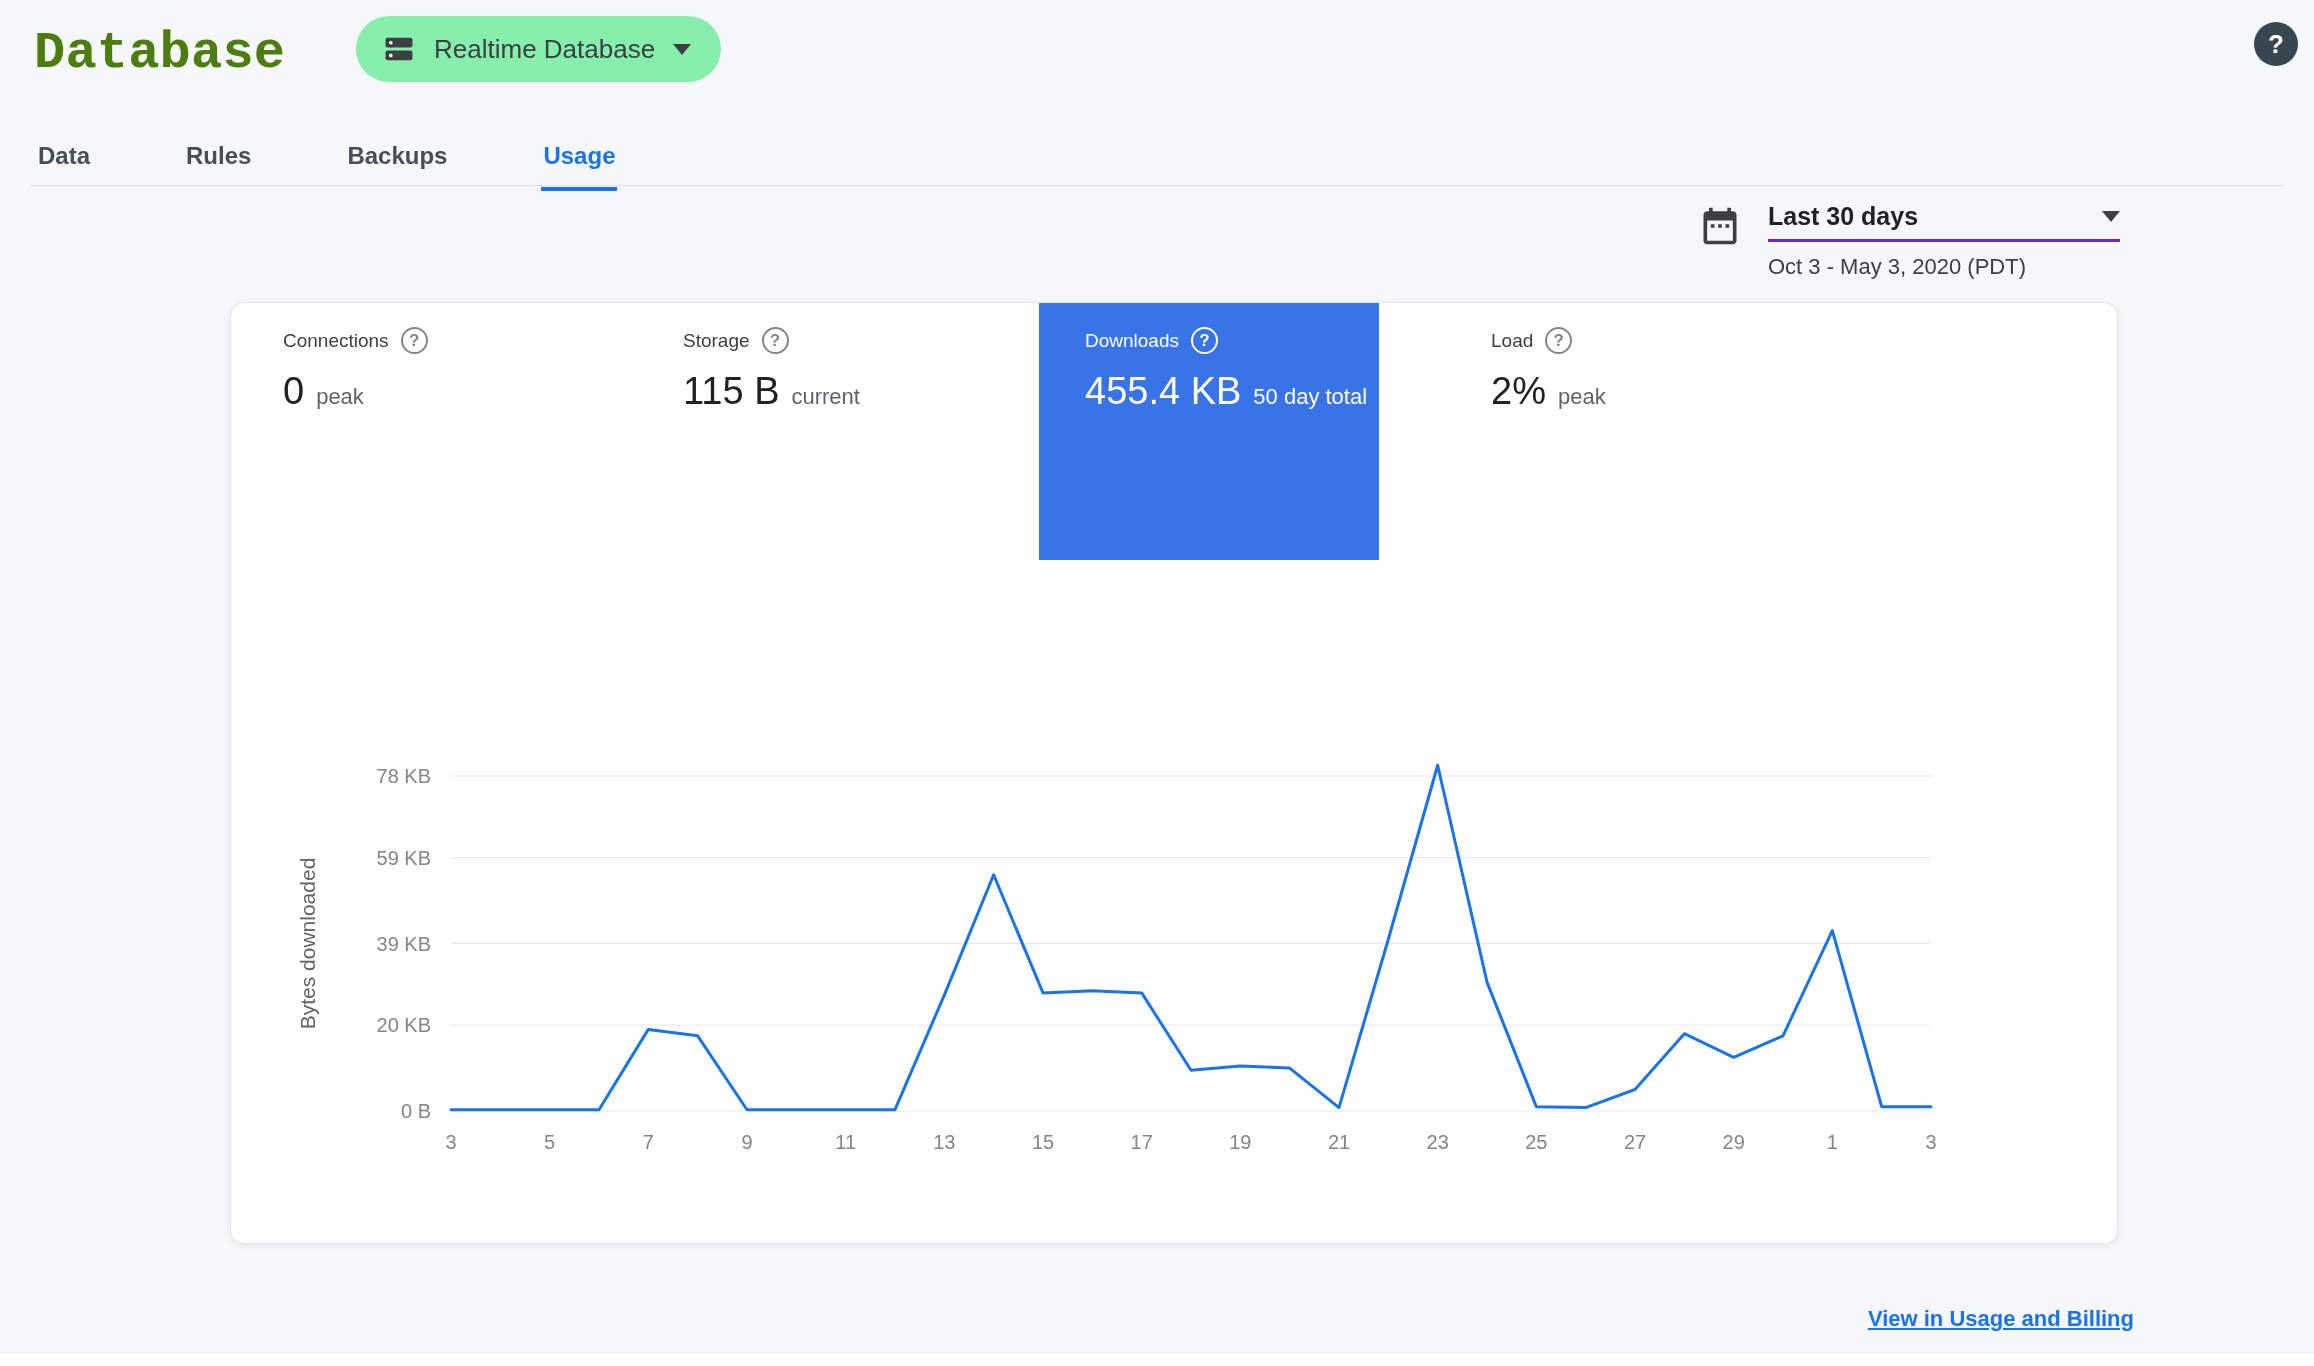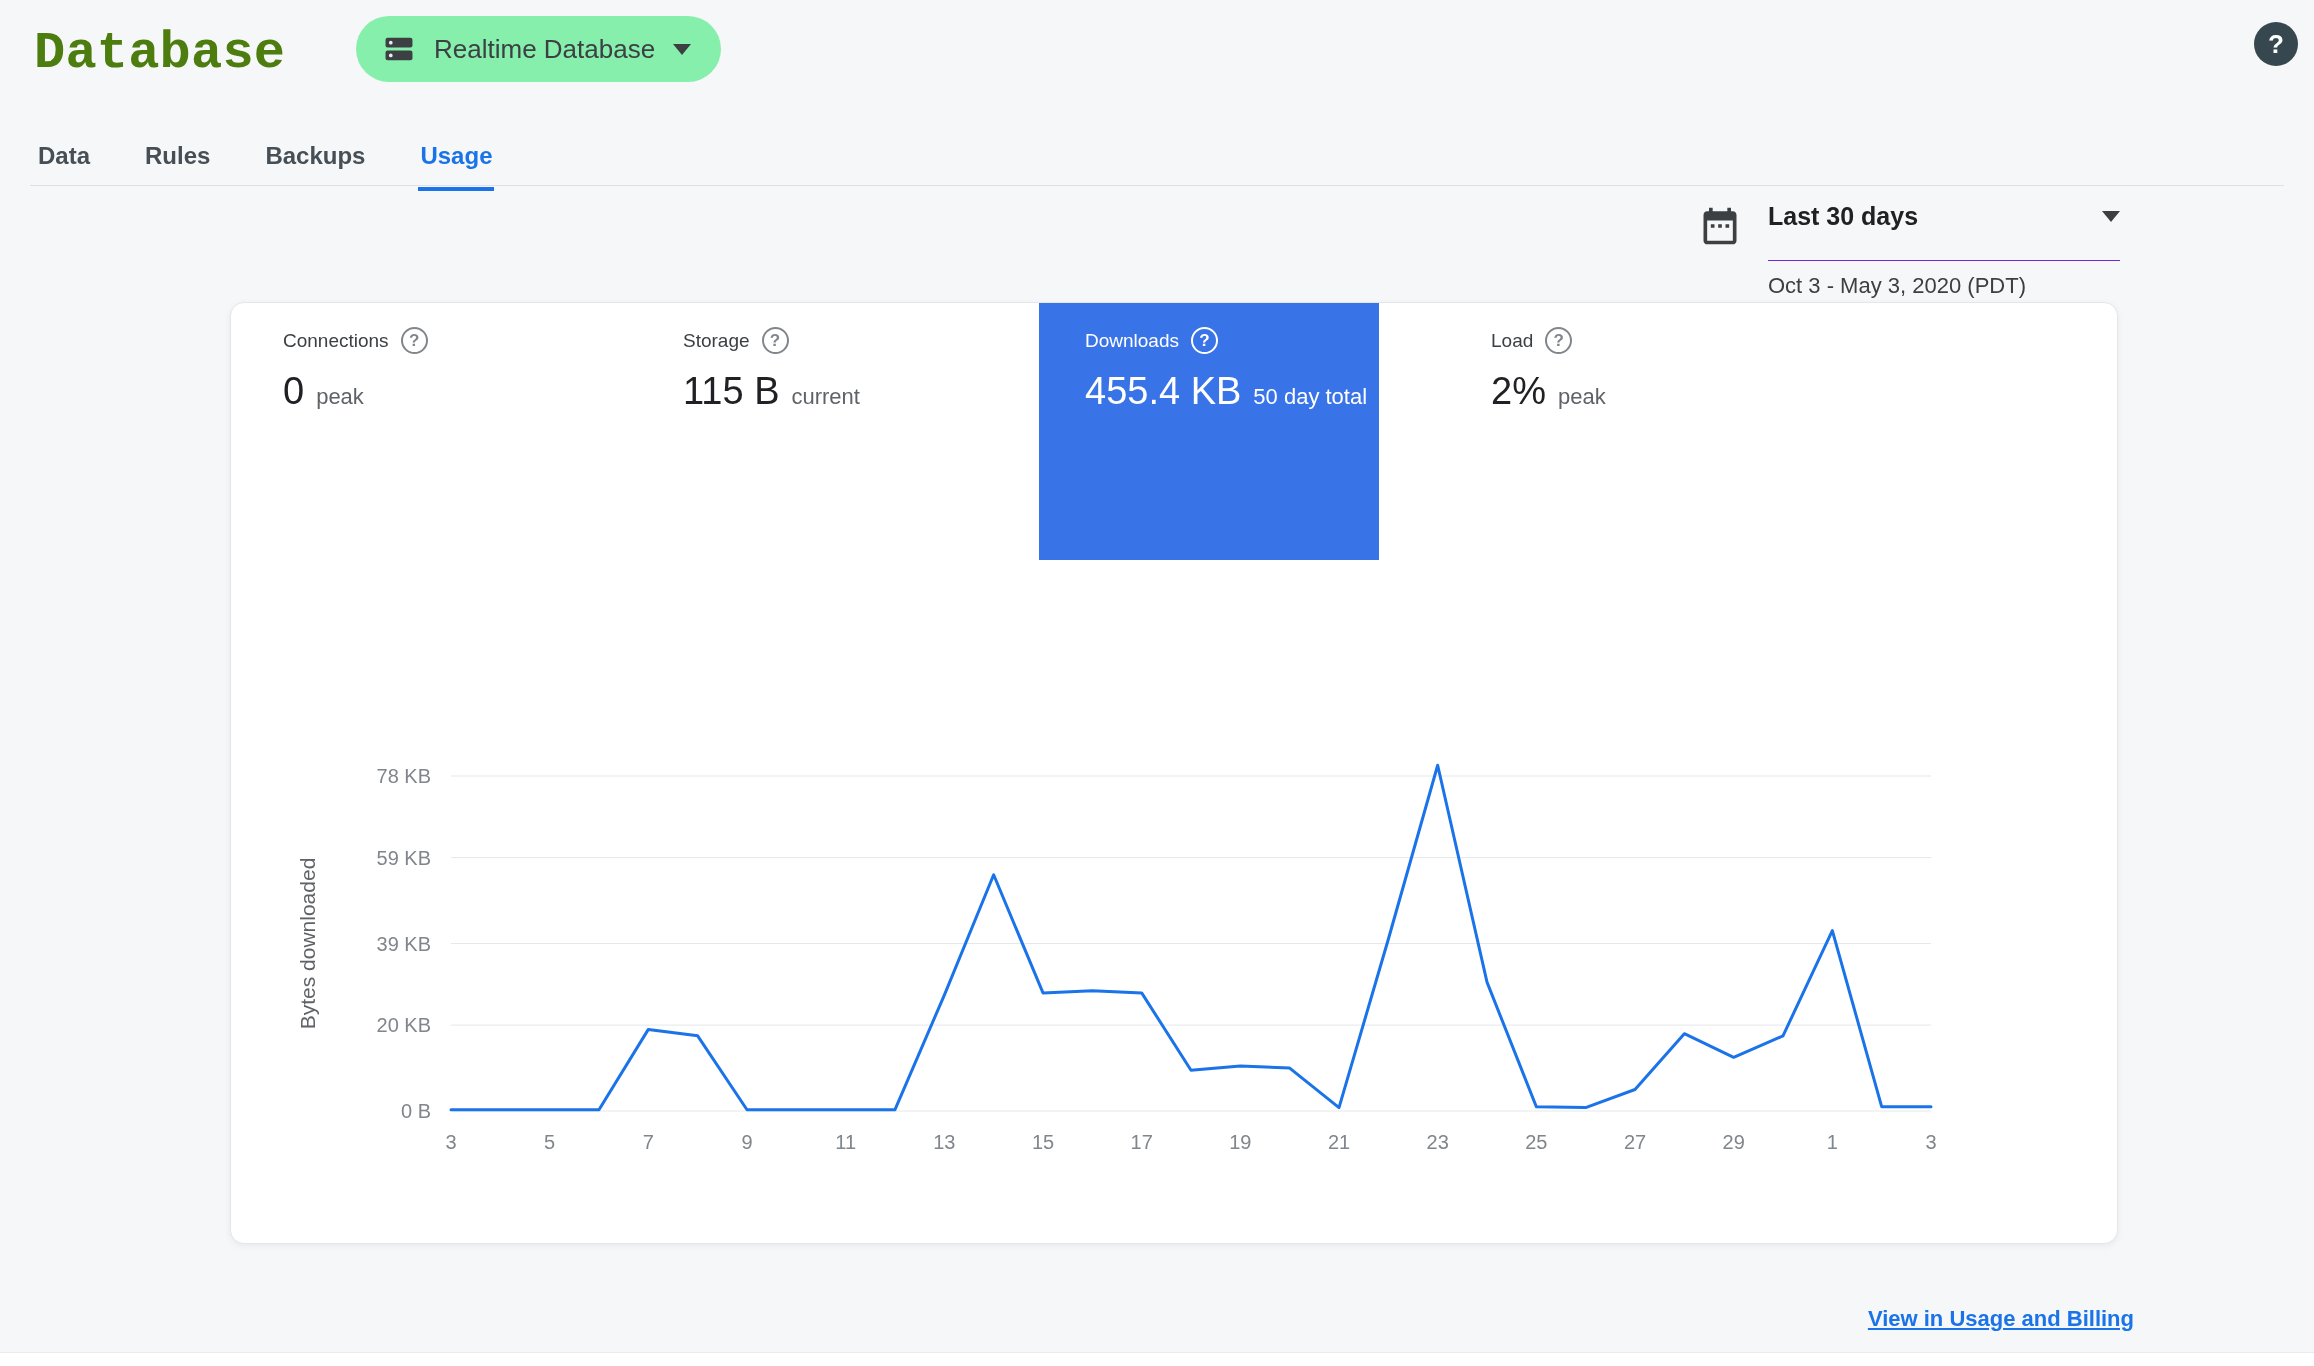--- a/index.html
+++ b/index.html
@@ -12,30 +12,30 @@
   .db-chip { position:absolute; left:356px; top:16px; height:66px; border-radius:33px; background:#86efac;
              display:flex; align-items:center; gap:18px; padding:0 30px 0 26px; cursor:pointer; }
   .chip-icon { width:34px; height:34px; }
   .db-chip-label { font-size:26px; color:#3c4043; }
   .caret { width:0; height:0; border-left:9px solid transparent; border-right:9px solid transparent; border-top:11px solid #3c4043; }
   .help-top { position:absolute; right:16px; top:22px; width:44px; height:44px; border-radius:50%;
               background:#37474f; color:#fff; font-size:26px; font-weight:bold;
               display:flex; align-items:center; justify-content:center; cursor:pointer; }
 
   
-  .tabs { position:absolute; left:36px; top:128px; display:flex; gap:51px; }
+  .tabs { position:absolute; left:36px; top:128px; display:flex; gap:92px; }
   .tab { font-size:24px; font-weight:bold; color:#474f56; padding:14px 2px 17px; cursor:pointer; border-bottom:4px solid transparent; }
   .tab.active { color:var(--accent,#1a73e8); border-bottom-color:var(--accent,#1a73e8); }
   .tabs-divider { position:absolute; left:30px; right:30px; top:185px; height:1px; background:#dde1e5; }
 
   
   .daterange { position:absolute; left:1698px; top:202px; display:flex; gap:26px; align-items:flex-start; cursor:pointer; }
   .cal-icon { width:44px; height:44px; margin-top:2px; }
   .dr-right { width:352px; }
-  .dr-preset-row { display:flex; justify-content:space-between; align-items:center; padding-bottom:29px; border-bottom:1px solid #6d28d9;text-align:center; }
+  .dr-preset-row { display:flex; justify-content:space-between; align-items:center; padding-bottom:8px; border-bottom:3px solid #6d28d9;text-align:center; }
   .dr-preset { font-size:25px; font-weight:bold; color:#202124; }
   .dr-dates { font-size:22px; color:#3c4043; margin-top:12px; }
 
   
   .card { position:absolute; left:230px; top:302px; width:1888px; height:942px; background:#fff;
           border:1px solid #e4e7ea; border-radius:14px; box-shadow:0 2px 6px rgba(60,64,67,.08); }
 
   .metric { position:absolute; top:24px; cursor:pointer; }
   .m-label-row { display:flex; align-items:center; }
   .m-label { font-size:19px; color:#3c4043; }

